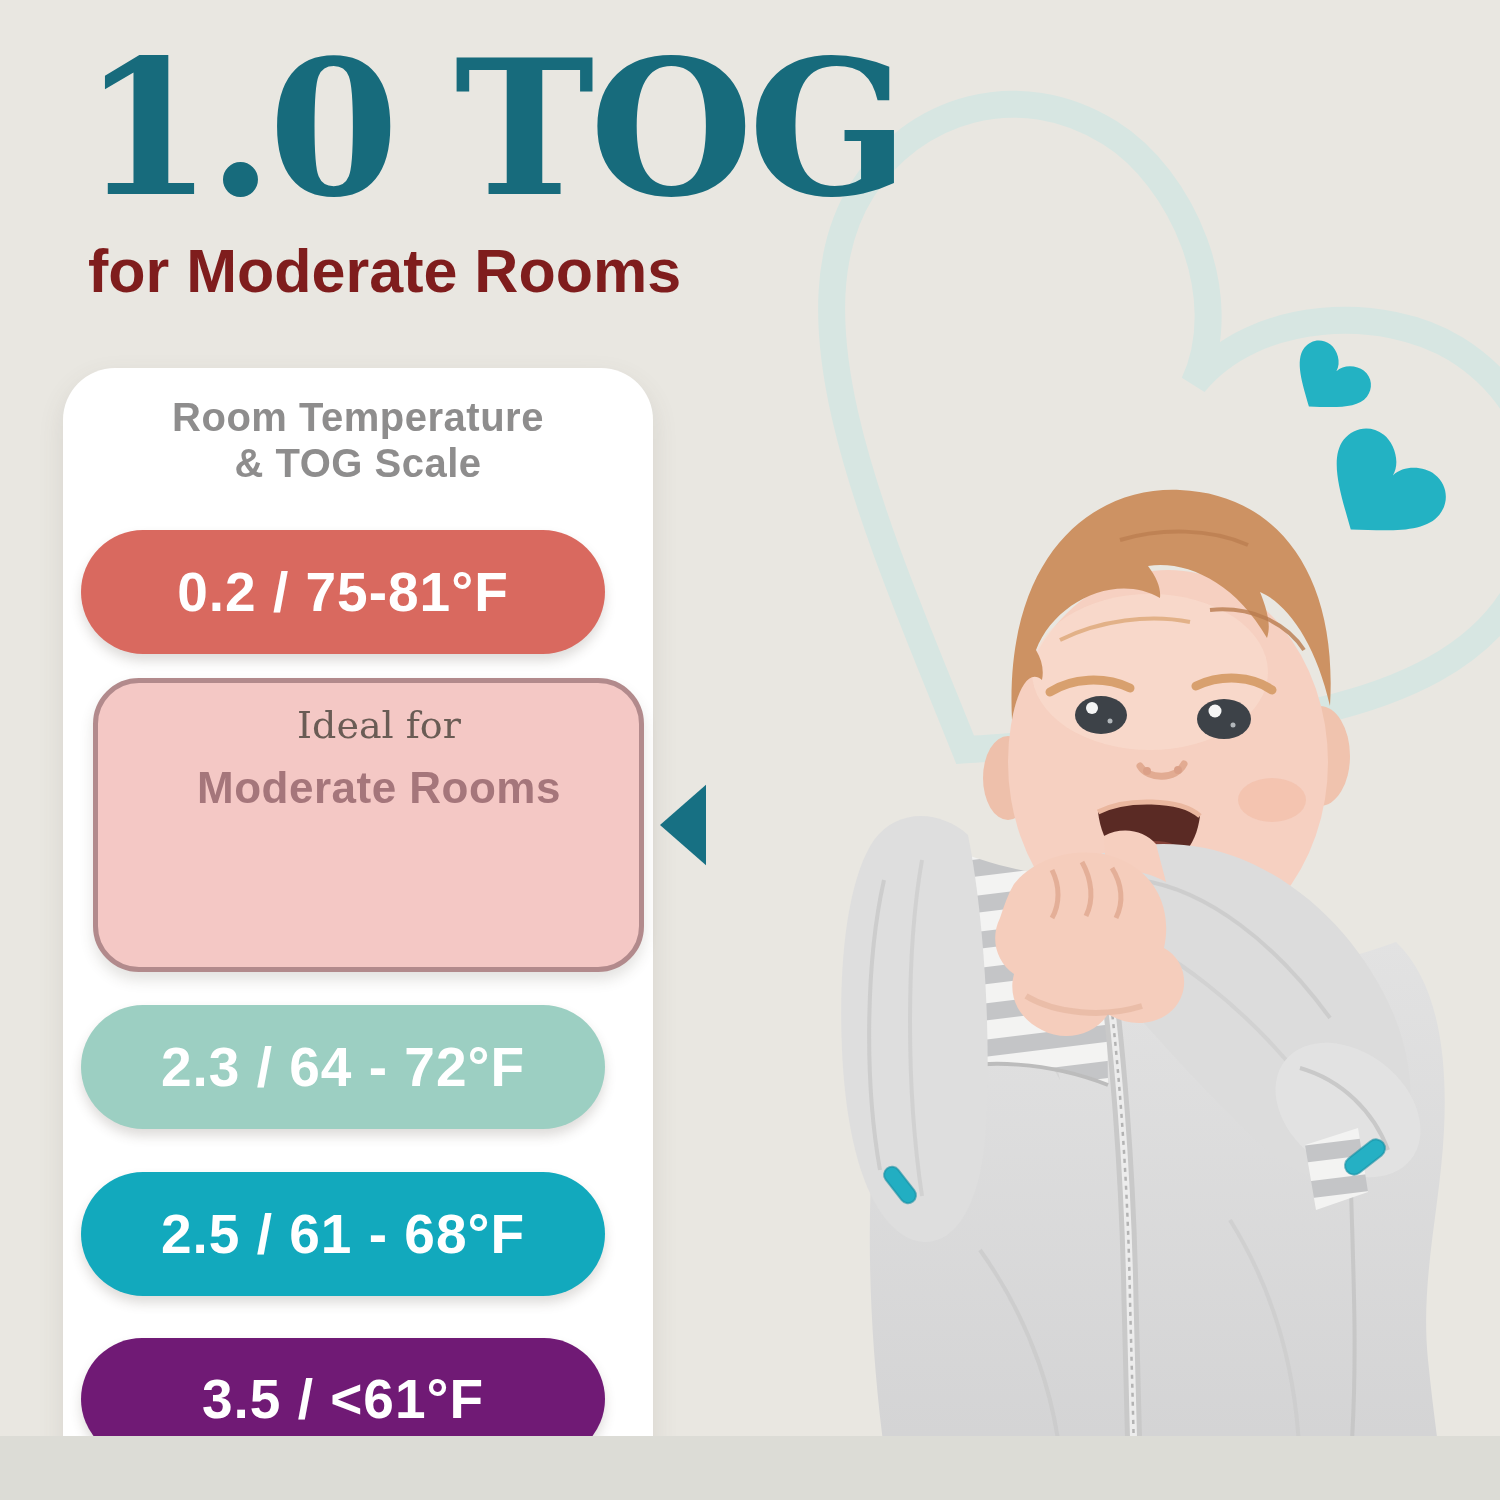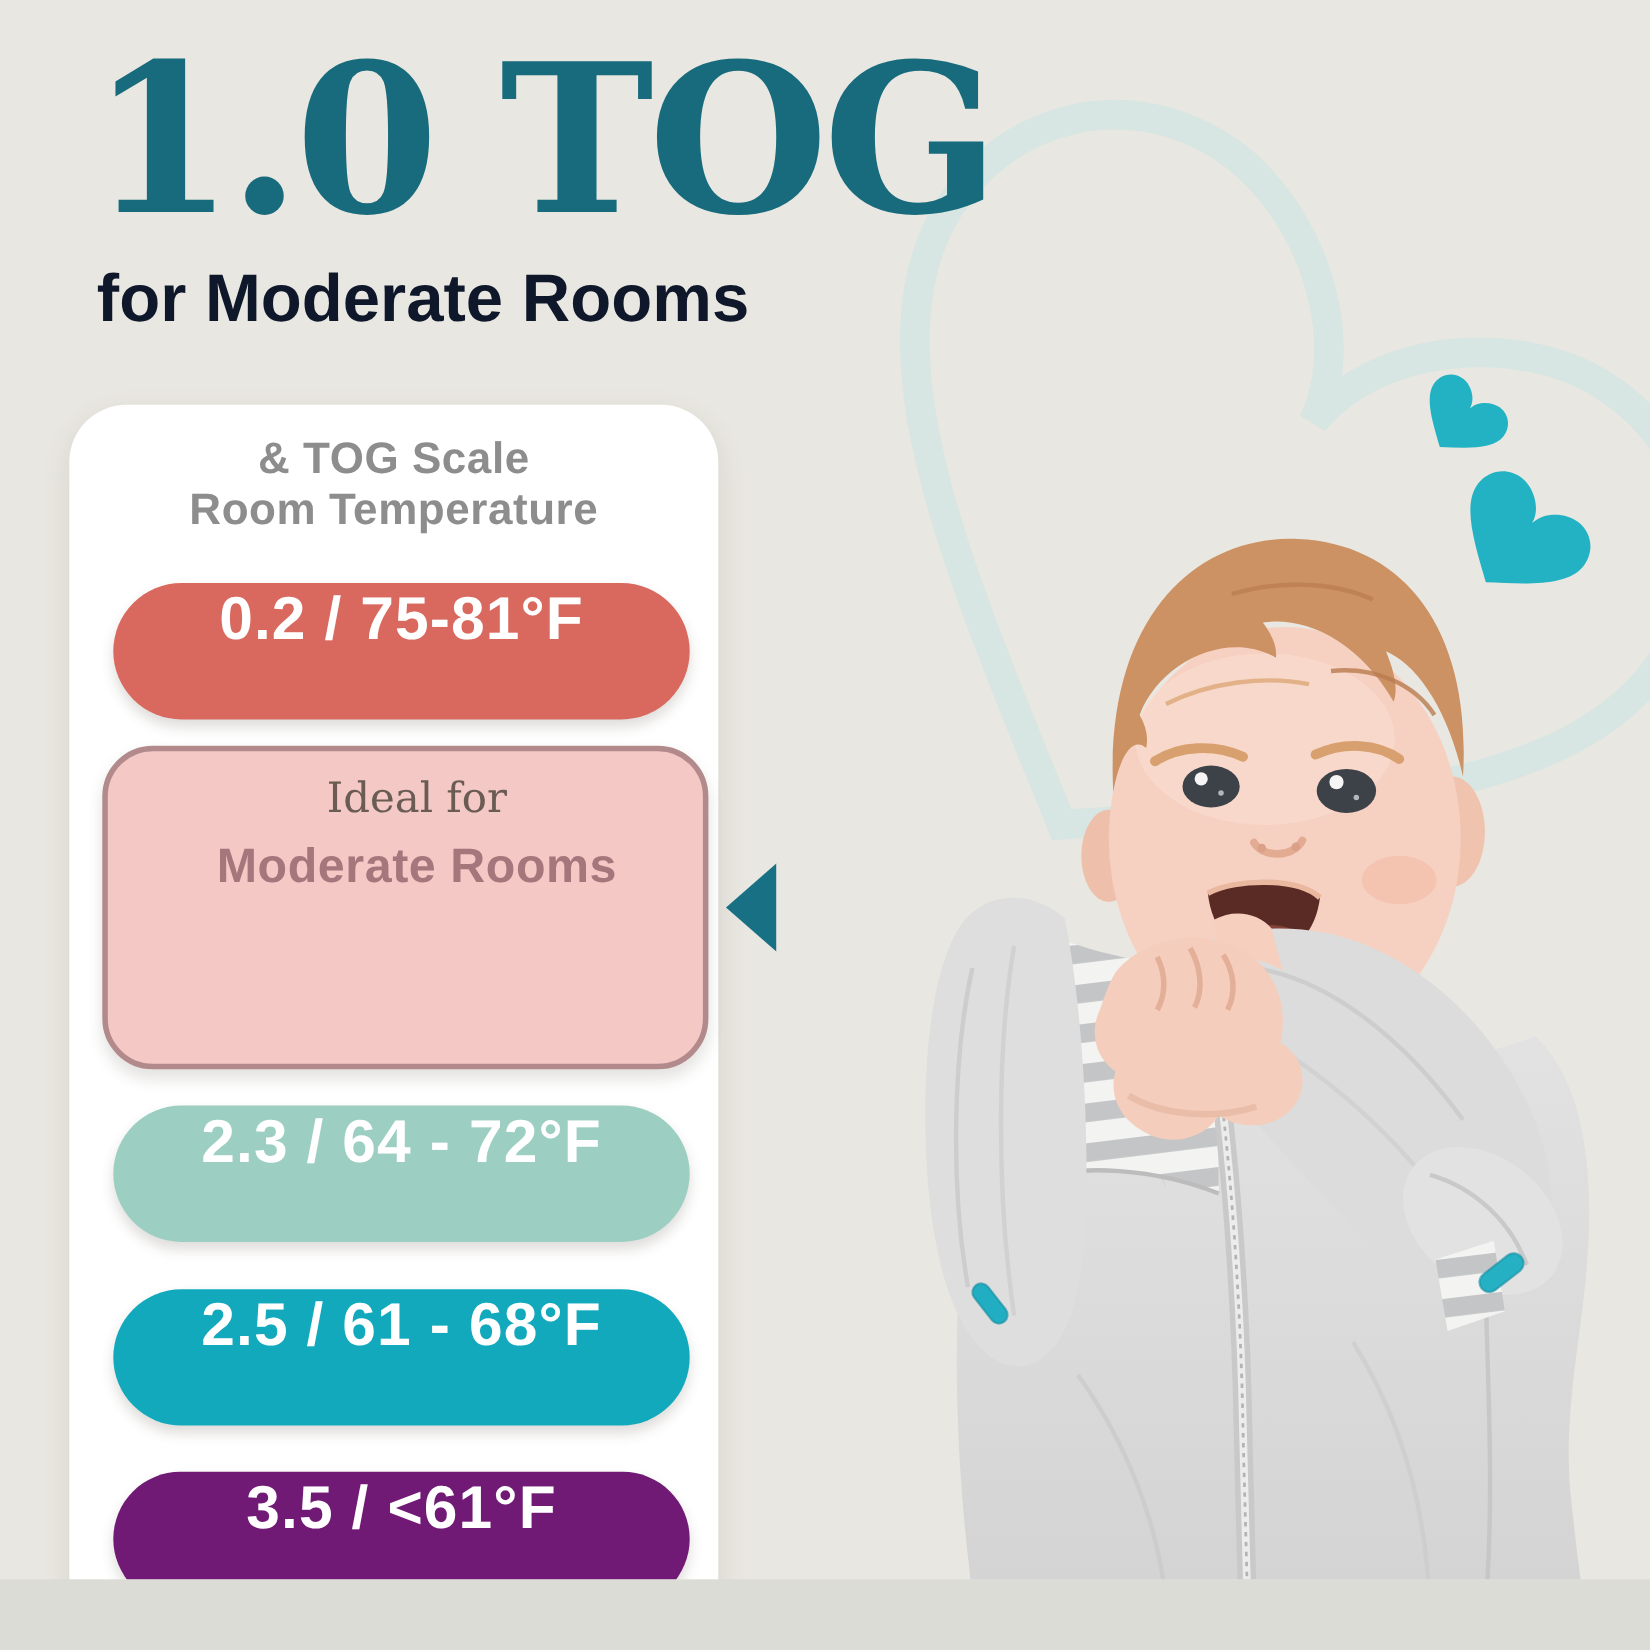--- a/index.html
+++ b/index.html
@@ -8,22 +8,22 @@
   .art{position:absolute;left:0;top:0;z-index:0;}
   .title{position:absolute;left:82px;top:30px;z-index:2;
     font-family:"DejaVu Serif",serif;font-weight:700;font-size:188px;
     line-height:1.04;letter-spacing:-5px;white-space:nowrap;}
   .subtitle{position:absolute;left:88px;top:236px;z-index:2;
     font-weight:700;font-size:61px;letter-spacing:0;white-space:nowrap;}
   .card{position:absolute;left:63px;top:368px;width:590px;height:1152px;z-index:2;
     border-radius:52px;box-shadow:0 10px 26px rgba(90,85,70,.12);}
   .card-heading{position:absolute;top:26px;left:0;width:100%;text-align:center;
     font-weight:700;font-size:40px;line-height:1.16;letter-spacing:.5px;}
-  .pill{position:absolute;left:40px;width:524px;height:124px;border-radius:62px;
-    display:flex;justify-content:center;
+  .pill{position:absolute;left:18px;width:524px;height:124px;border-radius:62px;
+    display:flex;align-items:center;justify-content:center;
     color:#ffffff;font-weight:700;font-size:55px;letter-spacing:1px;
     box-shadow:0 7px 12px rgba(70,60,50,.18);white-space:nowrap;}
   .pill-0{top:162px;}
   .pill-1{top:637px;}
   .pill-2{top:804px;}
   .pill-3{top:970px;height:122px;}
   .ideal{position:absolute;left:30px;top:310px;width:520px;height:284px;
     border:5px solid #b28a8c;border-radius:46px;text-align:center;
     box-shadow:0 8px 14px rgba(70,60,50,.15);}
   .ideal-eyebrow{margin-top:20px;font-family:"DejaVu Serif",serif;font-size:38px;}
@@ -158,26 +158,26 @@
                  C996,962 990,938 1000,918 C1004,906 1008,894 1014,884 Z" fill="#f5cdbc"></path>
         <path d="M1052,870 C1060,886 1060,904 1052,918" stroke="#e0a78f" stroke-width="5" fill="none" opacity="0.8"></path>
         <path d="M1082,862 C1092,880 1094,900 1086,916" stroke="#e0a78f" stroke-width="5" fill="none" opacity="0.8"></path>
         <path d="M1112,868 C1122,884 1124,902 1116,918" stroke="#e0a78f" stroke-width="5" fill="none" opacity="0.8"></path>
         <path d="M1026,996 C1056,1014 1104,1018 1142,1006" stroke="#e3b29b" stroke-width="6" fill="none" opacity="0.6"></path>
       </g>
     </g>
   </svg>
 
   <div class="title" style="color: rgb(23, 107, 124);">1.0 TOG</div>
-  <div class="subtitle" style="color: #0f172a;">for Moderate Rooms</div>
+  <div class="subtitle" style="color: #7f1d1d;">for Moderate Rooms</div>
 
   <div class="card" style="background: rgb(255, 255, 255);">
     <div class="card-heading" style="color: rgb(142, 141, 141);">
+      <div>Room Temperature</div>
       <div>&amp; TOG Scale</div>
-      <div>Room Temperature</div>
     </div>
 
     <div class="pill pill-0" style="background: rgb(217, 105, 95);">
       <span>0.2 / 75-81°F</span>
     </div>
 
     <div class="ideal" style="background: rgb(244, 200, 197); border-color: rgb(178, 138, 140); padding-left: 21px;">
       <div class="ideal-eyebrow" style="color: rgb(106, 92, 85);">Ideal for</div>
       <div class="ideal-room" style="color: rgb(165, 118, 123);">Moderate Rooms</div>
     </div>

